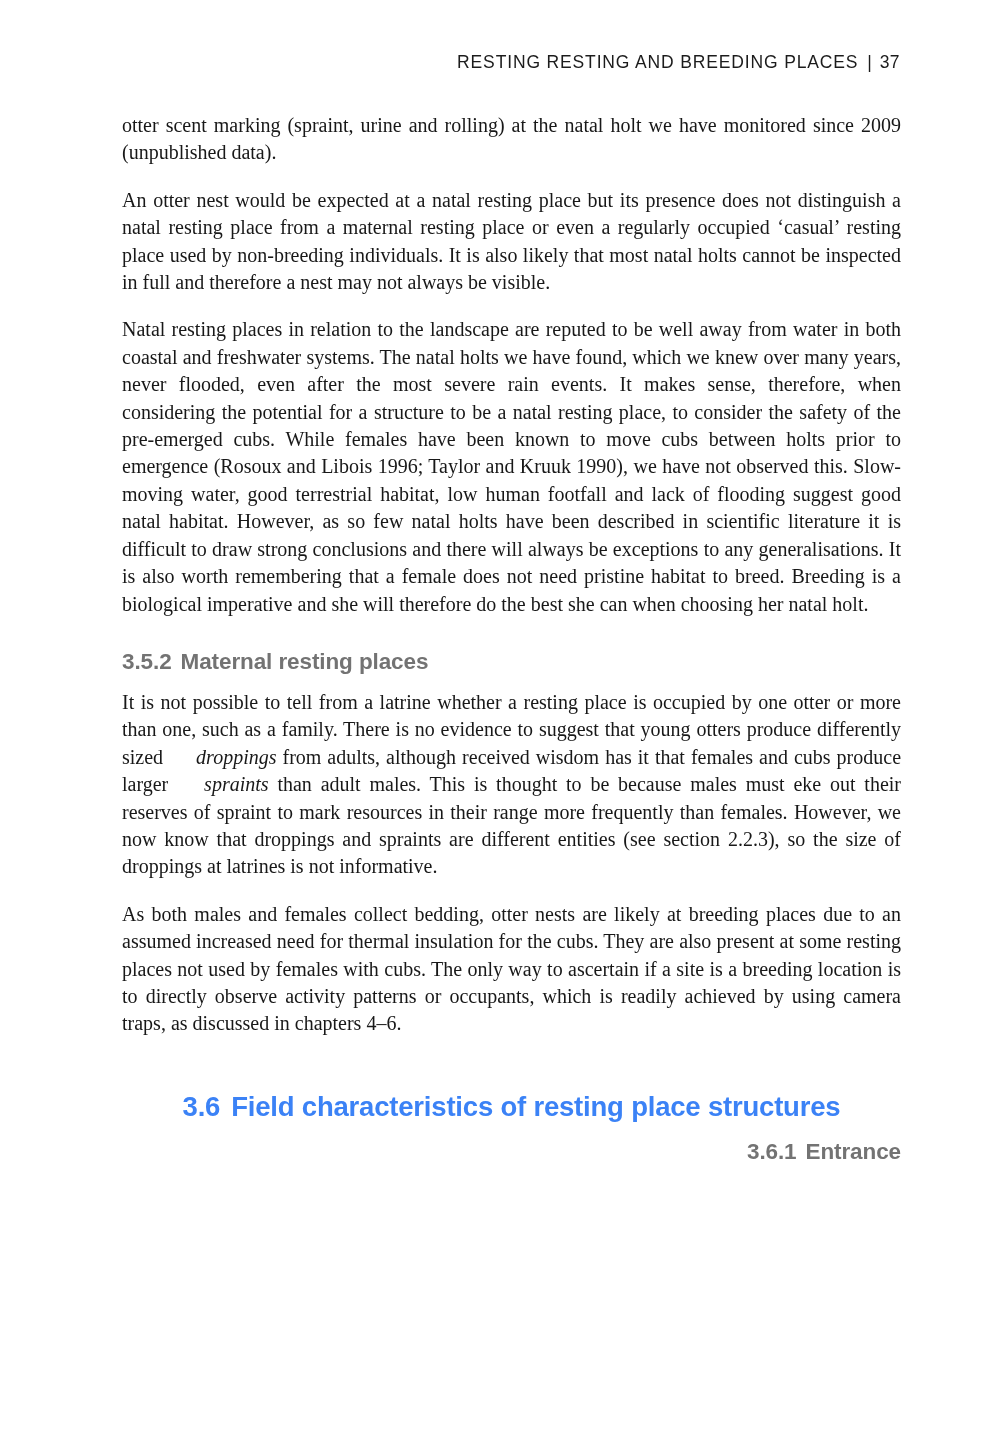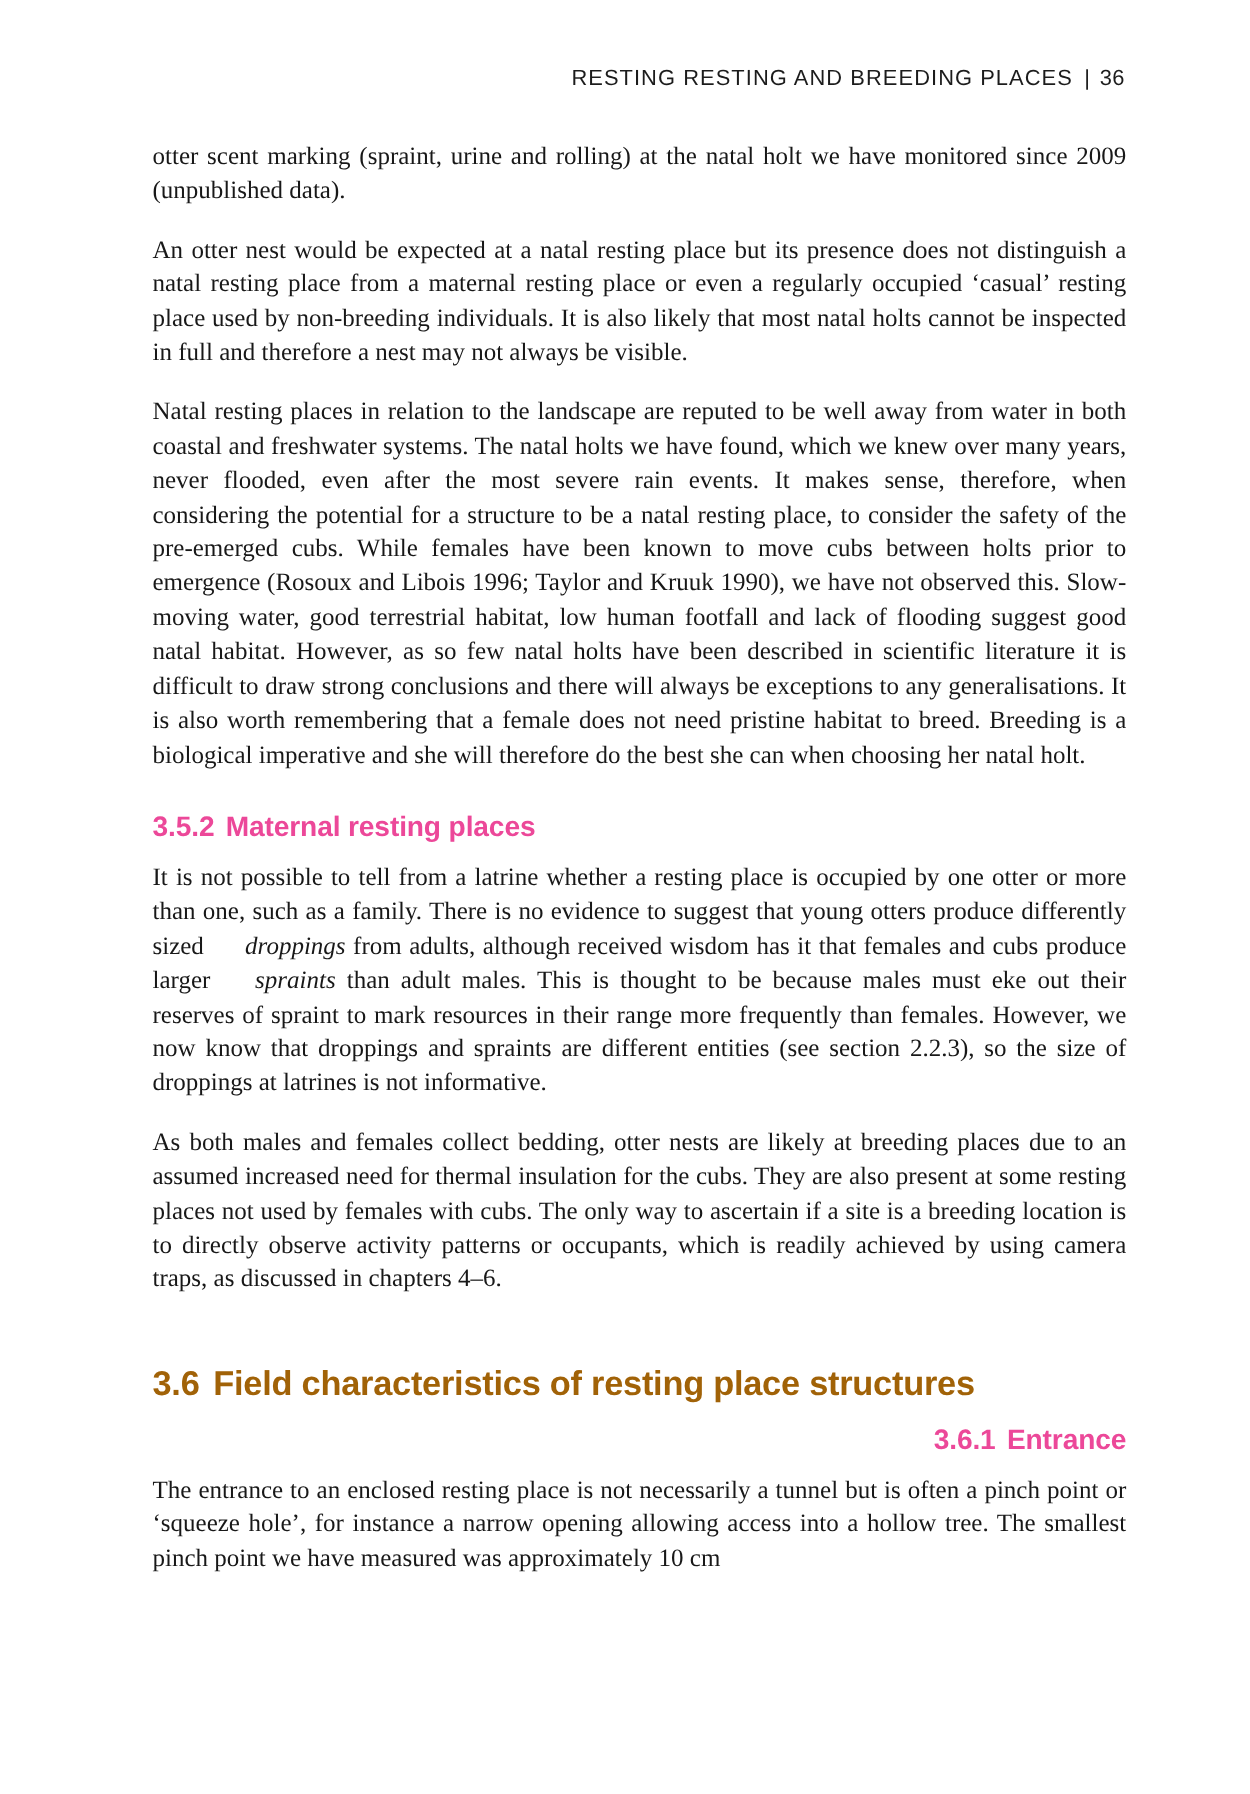--- a/index.html
+++ b/index.html
@@ -69,54 +69,55 @@
     margin-left: 27px;
   }
 
   
   h3.head-2 {
     margin: 30px 0 13px 0;
     font-family: "Liberation Sans", "DejaVu Sans", sans-serif;
     font-size: 22.5px;
     font-weight: 700;
     line-height: 28px;
-    color: #ec4899;
+    color: #737373;
     letter-spacing: -0.1px;
   }
   h3.head-2 .num {
     display: inline-block;
     margin-right: 9px;
   }
 
   h2.head-1 {
     margin: 52px 0 14px 0;
     font-family: "Liberation Sans", "DejaVu Sans", sans-serif;
     font-size: 27.5px;
     font-weight: 700;
     line-height: 34px;
-    color: #a16207;
+    color: #3b82f6;
     letter-spacing: -0.2px;
+    text-align: center;
   }
   h2.head-1 .num {
     display: inline-block;
     margin-right: 11px;
   }
 
   h3.head-2.tight {
     margin-top: 12px;
     text-align: right;
   }
 </style>
 </head>
 <body>
 
 <div class="page">
 
   <div class="running-head">
-    <span>RESTING RESTING AND BREEDING PLACES</span><span class="rh-sep">|</span><span class="rh-folio">36</span>
+    <span>RESTING RESTING AND BREEDING PLACES</span><span class="rh-sep">|</span><span class="rh-folio">37</span>
   </div>
 
   <div class="column">
 
     <p class="body-par">otter scent marking (spraint, urine and rolling) at the natal holt we have monitored since 2009 (unpublished data).</p>
 
     <p class="body-par">An otter nest would be expected at a natal resting place but its presence does not distinguish a natal resting place from a maternal resting place or even a regularly occupied ‘casual’ resting place used by non-breeding individuals. It is also likely that most natal holts cannot be inspected in full and therefore a nest may not always be visible.</p>
 
     <p class="body-par">Natal resting places in relation to the landscape are reputed to be well away from water in both coastal and freshwater systems. The natal holts we have found, which we knew over many years, never flooded, even after the most severe rain events. It makes sense, therefore, when considering the potential for a structure to be a natal resting place, to consider the safety of the pre-emerged cubs. While females have been known to move cubs between holts prior to emergence (Rosoux and Libois 1996; Taylor and Kruuk 1990), we have not observed this. Slow-moving water, good terrestrial habitat, low human footfall and lack of flooding suggest good natal habitat. However, as so few natal holts have been described in scientific literature it is difficult to draw strong conclusions and there will always be exceptions to any generalisations. It is also worth remembering that a female does not need pristine habitat to breed. Breeding is a biological imperative and she will therefore do the best she can when choosing her natal holt.</p>
 
@@ -129,16 +130,15 @@
     <p class="body-par">As both males and females collect bedding, otter nests are likely at breeding places due to an assumed increased need for thermal insulation for the cubs. They are also present at some resting places not used by females with cubs. The only way to ascertain if a site is a breeding location is to directly observe activity patterns or occupants, which is readily achieved by using camera traps, as discussed in chapters 4–6.</p>
 
     <h2 class="head-1">
       <span class="num">3.6</span><span>Field characteristics of resting place structures</span>
     </h2>
 
     <h3 class="head-2 tight">
       <span class="num">3.6.1</span><span>Entrance</span>
     </h3>
 
-    <p class="body-par">The entrance to an enclosed resting place is not necessarily a tunnel but is often a pinch point or ‘squeeze hole’, for instance a narrow opening allowing access into a hollow tree. The smallest pinch point we have measured was approximately 10 cm</p>
 
   </div>
 </div>
 
 </body></html>

